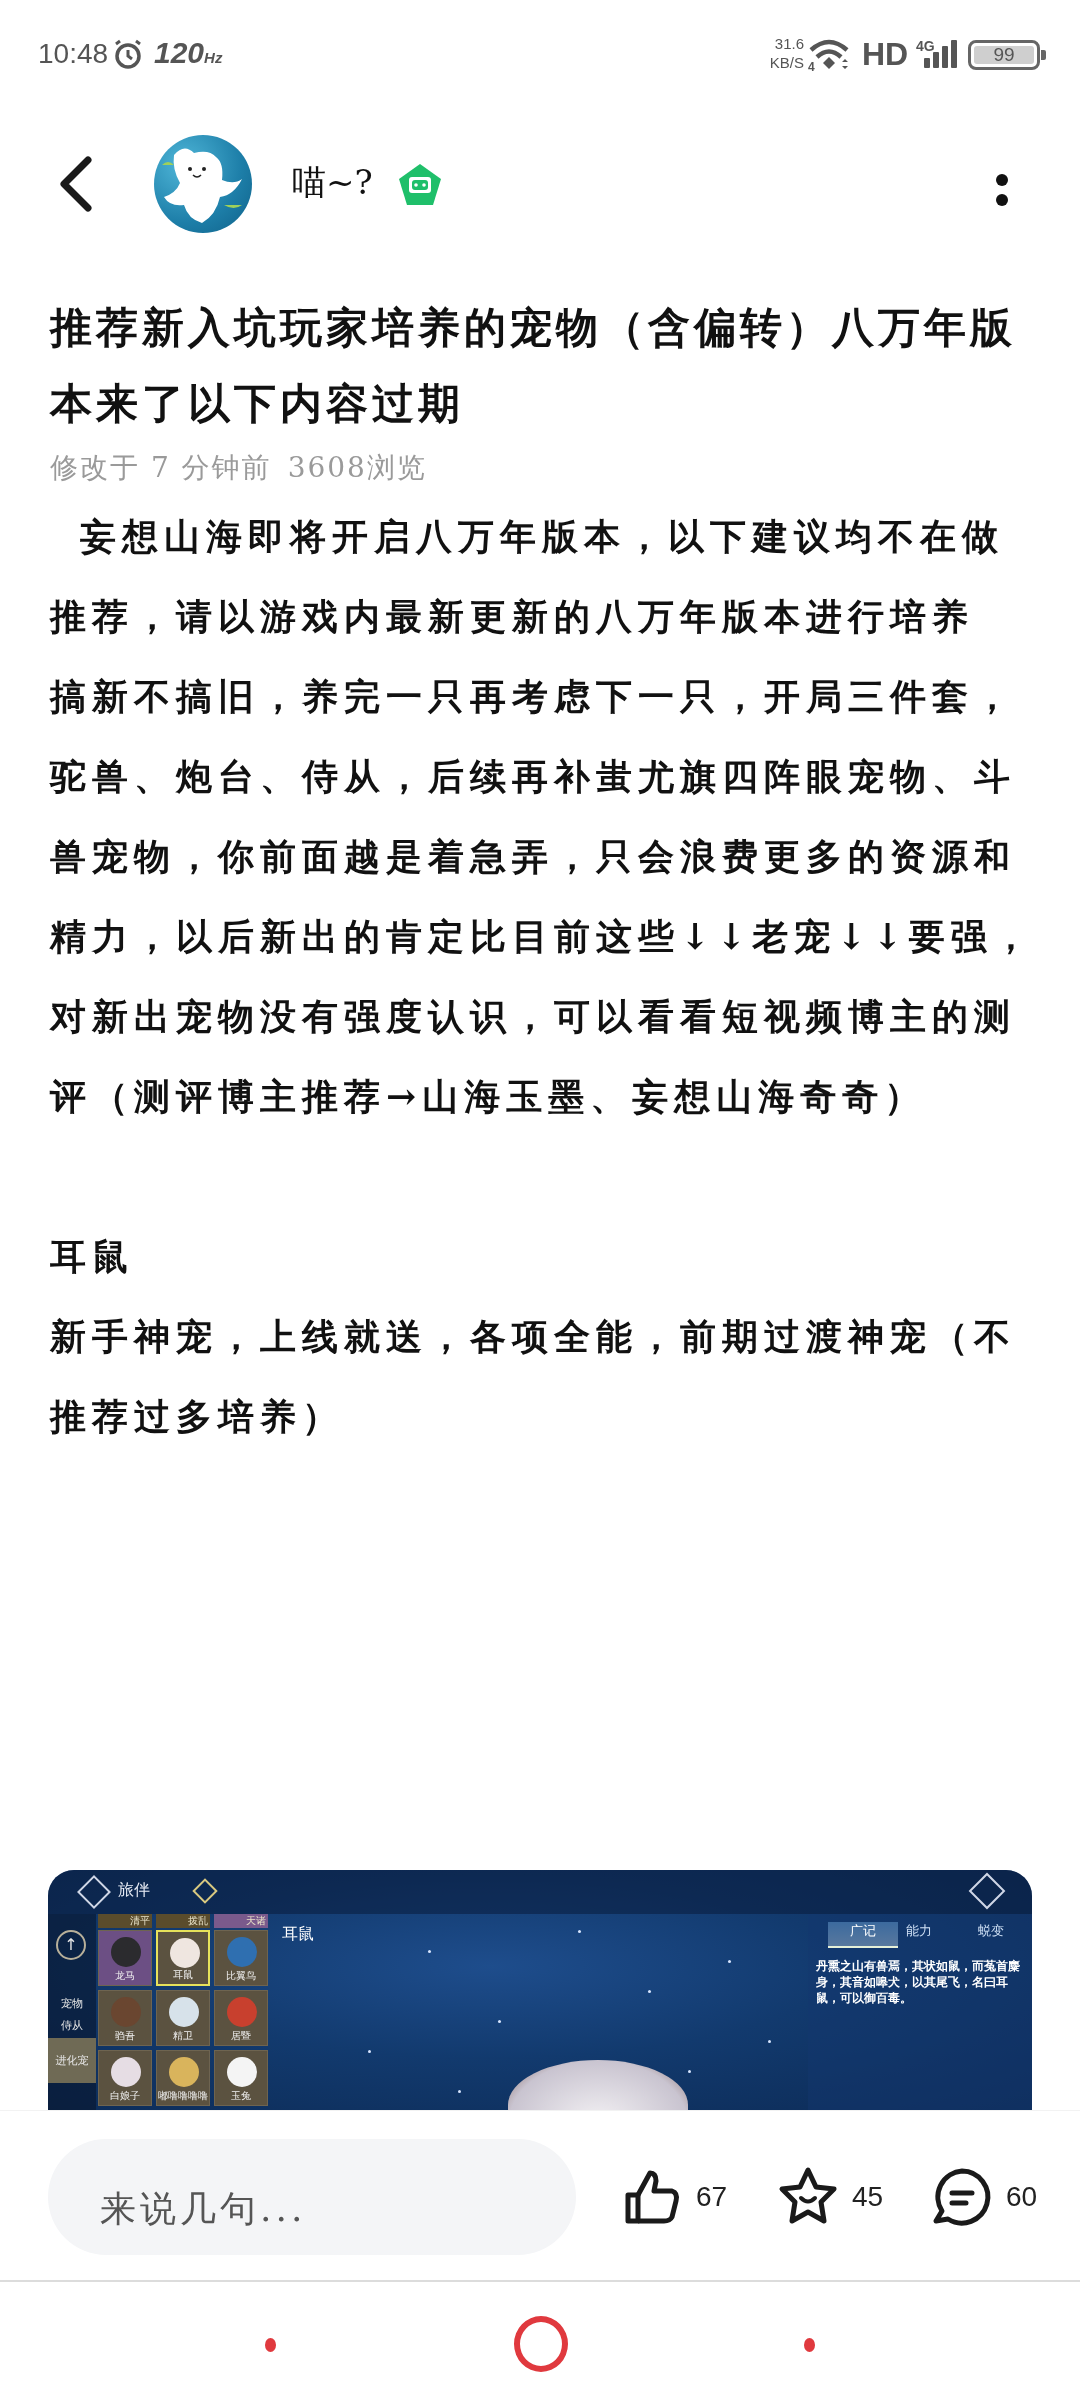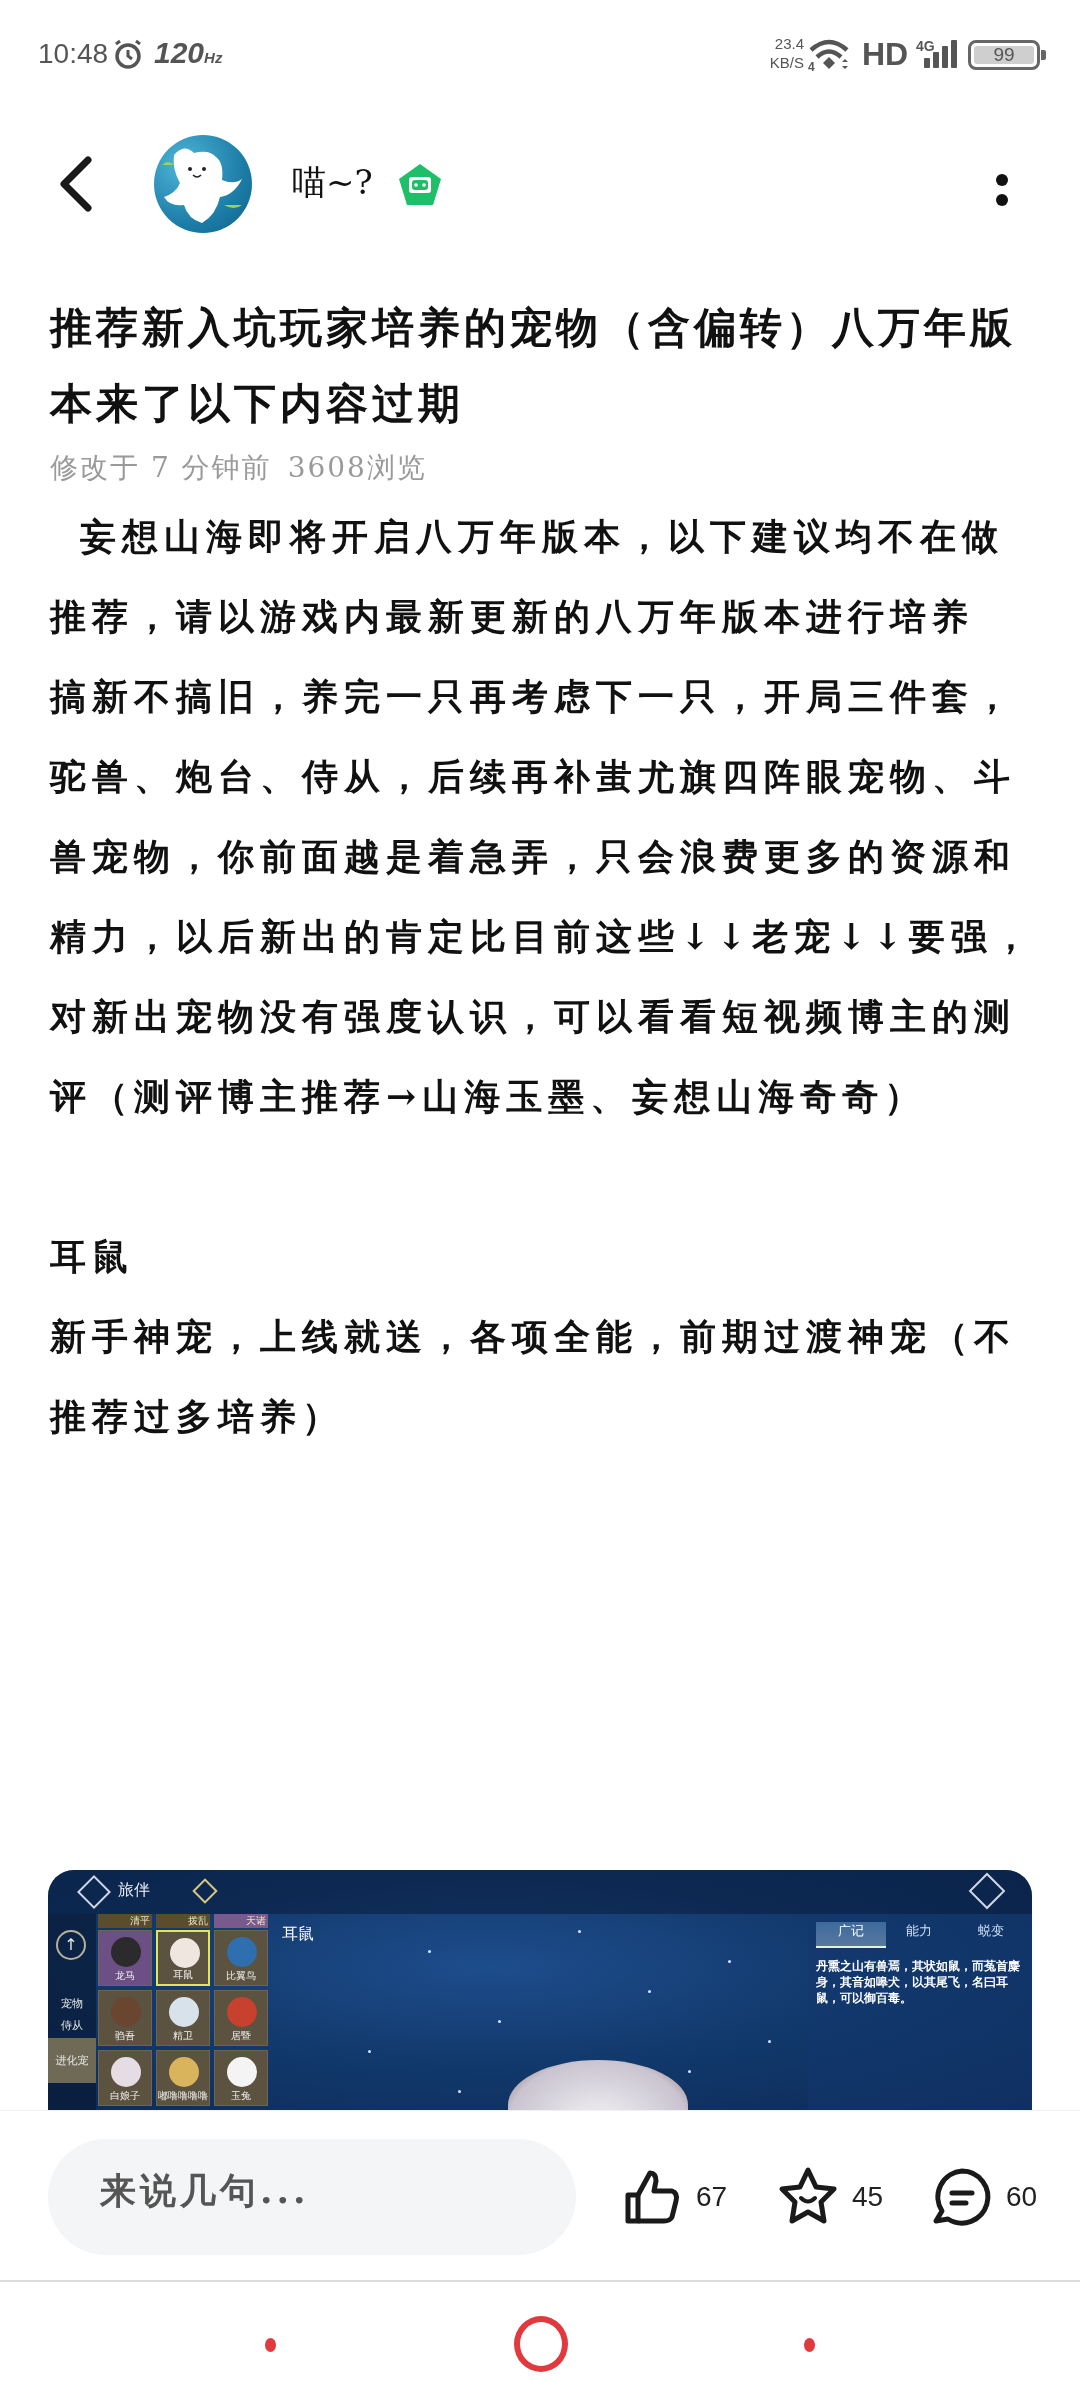--- a/index.html
+++ b/index.html
@@ -66,21 +66,21 @@
   .gi-panel { position: absolute; right: 0; top: 44px; width: 224px; height: 196px; background: rgba(20,55,110,0.45); }
   .gi-tab { position: absolute; top: 8px; width: 70px; text-align: center; font-family: "Liberation Sans", sans-serif; font-size: 13px; color: #cfe0f5; padding-bottom: 6px; }
   .gi-tab.active { background: linear-gradient(#3c6a9e, #58789e); border-bottom: 2px solid #e6f0d8; color: #fff; }
   .gi-desc { position: absolute; left: 8px; top: 44px; width: 208px; font-family: "Liberation Sans", sans-serif; font-size: 12px; line-height: 16px; color: #ffffff; font-weight: bold; }
   .gi-creature { position: absolute; left: 460px; top: 190px; width: 180px; height: 90px; border-radius: 50% 50% 0 0; background: radial-gradient(ellipse at 50% 70%, #f3f1f4, #c9c4d0 70%, #7a5a52 100%); }
   .star { position: absolute; width: 3px; height: 3px; background: #d8e6ff; border-radius: 50%; }
 
   
   .action-bar { position: absolute; left: 0; top: 2110px; width: 1080px; height: 170px; background: #fff; border-top: 1px solid #f2f2f2; }
   .comment-input { position: absolute; left: 48px; top: 28px; width: 528px; height: 116px; border-radius: 58px; background: #f4f5f7; }
-  .comment-input span { position: absolute; left: 52px; top: 28px; font-size: 36px; font-weight: bold; color: #555; letter-spacing: 4px; }
+  .comment-input span { position: absolute; left: 52px; top: 46px; font-size: 36px; font-weight: normal; color: #555; letter-spacing: 4px; }
   .act { position: absolute; top: 56px; height: 60px; display: flex; align-items: center; }
   .act svg { width: 64px; height: 64px; }
   .act .cnt { margin-left: 12px; font-family: "Liberation Sans", sans-serif; font-size: 28px; color: #222; }
   .like-btn { left: 620px; }
   .fav-btn { left: 776px; }
   .cmt-btn { left: 930px; }
   .divider { position: absolute; left: 0; top: 2280px; width: 1080px; height: 2px; background: #dcdcdc; }
 
   
   .nav-bar { position: absolute; left: 0; top: 2282px; width: 1080px; height: 118px; background: #fff; }
@@ -92,21 +92,21 @@
 
 <div class="status-bar">
   <span class="sb-time">10:48</span>
   <svg class="sb-alarm" viewBox="0 0 32 32">
     <circle cx="16" cy="18" r="11" fill="none" stroke="#555" stroke-width="3.5"></circle>
     <path d="M16 12 V18 L20 21" fill="none" stroke="#555" stroke-width="3"></path>
     <path d="M4 6 L8 3 M28 6 L24 3" stroke="#555" stroke-width="3"></path>
   </svg>
   <span class="sb-hz"><span>120</span><small>Hz</small></span>
   <div class="sb-speed">
-    <div>23.4</div>
+    <div>31.6</div>
     <div>KB/S</div>
   </div>
   <svg class="sb-wifi" viewBox="0 0 42 34">
     <path d="M3 12 Q21 -4 39 12" fill="none" stroke="#555" stroke-width="4.5"></path>
     <path d="M9 19 Q21 8 33 19" fill="none" stroke="#555" stroke-width="4.5"></path>
     <path d="M15 25 L21 19 L27 25 L21 31 Z" fill="#555"></path>
     <text x="0" y="33" font-size="12" font-weight="bold" fill="#555" font-family="Liberation Sans, sans-serif">4</text>
     <path d="M34 24 L37 21 L40 24 Z M34 28 L37 31 L40 28 Z" fill="#555"></path>
   </svg>
   <span class="sb-hd">HD</span>
@@ -230,21 +230,21 @@
       </div>
     <div class="gi-cell" style="left:116px;top:136px">
         <div class="face" style="background:#f4f4f4"></div>
         <div class="nm">玉兔</div>
       </div>
   </div>
 
   <span class="gi-pet-name">耳鼠</span>
 
   <div class="gi-panel">
-    <div class="gi-tab active" style="left:8px">广记</div>
+    <div class="gi-tab active" style="left:20px">广记</div>
     <div class="gi-tab" style="left:76px">能力</div>
     <div class="gi-tab" style="left:148px">蜕变</div>
     <div class="gi-desc">丹熏之山有兽焉，其状如鼠，而菟首麋身，其音如嗥犬，以其尾飞，名曰耳鼠，可以御百毒。</div>
   </div>
 </div>
 
 <div class="action-bar">
   <div class="comment-input">
     <span>来说几句...</span>
   </div>

